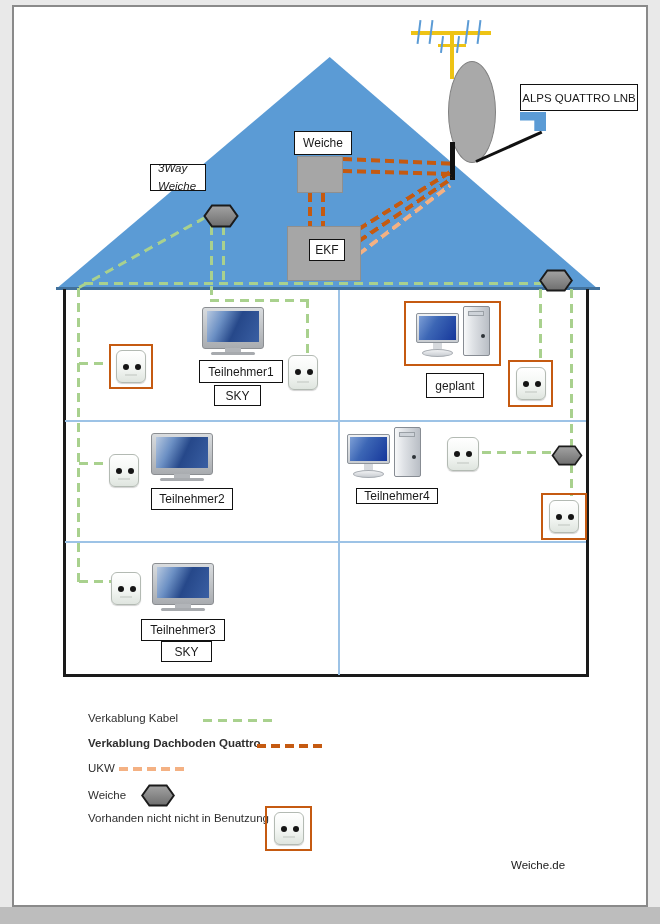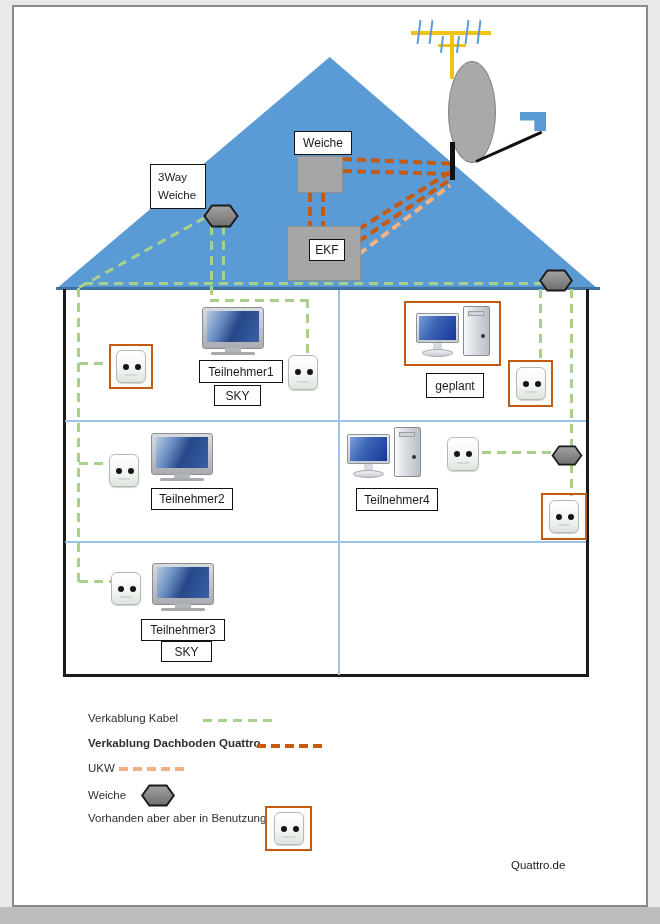--- a/index.html
+++ b/index.html
@@ -87,20 +87,23 @@
     <div class="btick" style="left:466px;top:20px;height:24px;"></div>
     <div class="btick" style="left:478px;top:20px;height:24px;"></div>
     <div class="btick" style="left:441px;top:36px;height:17px;"></div>
     <div class="btick" style="left:457px;top:36px;height:17px;"></div>
   </div>
 
   <div class="dish"></div>
   <div class="mast"></div>
   <div class="armline"></div>
   <div class="lnb"></div>
+  <div class="lbl small" style="left:520px;top:84px;width:118px;height:27px;">
+      <span>ALPS QUATTRO LNB</span>
+    </div>
 
   <div class="odh rot" style="left:343px;top:157px;width:110px;transform:rotate(2.5deg);"></div>
   <div class="odh rot" style="left:343px;top:169px;width:110px;transform:rotate(1.5deg);"></div>
   <div class="odv" style="left:308px;top:193px;height:34px;"></div>
   <div class="odv" style="left:321px;top:193px;height:34px;"></div>
   <div class="odh rot" style="left:359px;top:227px;width:110px;transform:rotate(-32deg);"></div>
   <div class="odh rot" style="left:359px;top:239px;width:112px;transform:rotate(-34deg);"></div>
   <div class="pdh rot" style="left:359px;top:252px;width:114px;transform:rotate(-37deg);"></div>
 
   <div class="gdh rot" style="left:79px;top:286px;width:143px;transform:rotate(-29deg);"></div>
@@ -120,21 +123,21 @@
 
   <div class="graybox" style="left:297px;top:156px;width:46px;height:37px;"></div>
   <div class="lbl" style="left:294px;top:131px;width:58px;height:24px;">
       <span>Weiche</span>
     </div>
   <div class="graybox" style="left:287px;top:226px;width:74px;height:55px;"></div>
   <div class="lbl" style="left:309px;top:239px;width:36px;height:22px;">
       <span>EKF</span>
     </div>
 
-  <div class="lbl" style="left:150px;top:164px;width:56px;height:45px;">
+  <div class="lbl" style="left:150px;top:164px;width:56px;height:27px;font-style:italic;">
     <div class="threeway-text">
       <span>3Way</span>
       <span>Weiche</span>
     </div>
   </div>
 
   <div class="hex" style="left:203px;top:204px;">
     <svg width="36" height="24" viewBox="0 0 36 24">
         <defs>
           <linearGradient id="hg1" x1="0" y1="0" x2="0" y2="1">
@@ -208,21 +211,21 @@
   <div class="lbl" style="left:151px;top:488px;width:82px;height:22px;">
       <span>Teilnehmer2</span>
     </div>
 
   <div class="pc" style="left:347px;top:427px;">
     <div class="tower"></div>
     <div class="mon">
         <div class="scr"></div>
       </div>
   </div>
-  <div class="lbl" style="left:356px;top:488px;width:82px;height:23px;">
+  <div class="lbl" style="left:356px;top:488px;width:82px;height:16px;">
       <span>Teilnehmer4</span>
     </div>
   <div class="abs" style="left:447px;top:437px;">
       <div class="outlet" style="width:32px;height:34px;"></div>
     </div>
   <div class="unused" style="left:541px;top:493px;width:46px;height:47px;">
     <div class="outlet"></div>
   </div>
 
   <div class="abs" style="left:111px;top:572px;">
@@ -253,19 +256,19 @@
         <defs>
           <linearGradient id="hg4" x1="0" y1="0" x2="0" y2="1">
             <stop offset="0" stop-color="#a3a3a3"></stop>
             <stop offset="1" stop-color="#6e6e6e"></stop>
           </linearGradient>
         </defs>
         <polygon points="9,1.5 27,1.5 34.5,12 27,22.5 9,22.5 1.5,12" fill="url(#hg4)" stroke="#1b1b1b" stroke-width="2"></polygon>
       </svg>
   </div>
 
-  <div class="legend-label" style="top:812px;">Vorhanden aber aber in Benutzung</div>
+  <div class="legend-label" style="top:812px;">Vorhanden nicht nicht in Benutzung</div>
   <div class="unused" style="left:265px;top:806px;width:47px;height:45px;">
     <div class="outlet"></div>
   </div>
 
-  <div class="footer">Quattro.de</div>
+  <div class="footer">Weiche.de</div>
 </div>
 
 </body></html>

